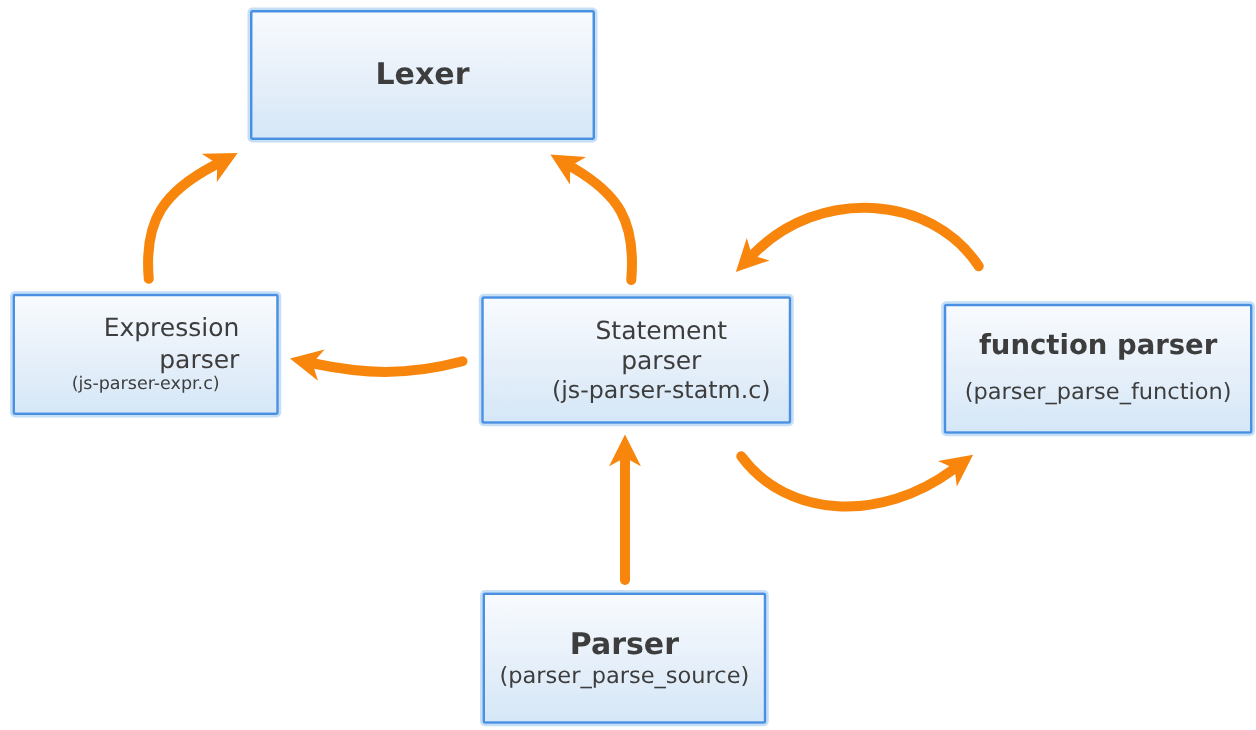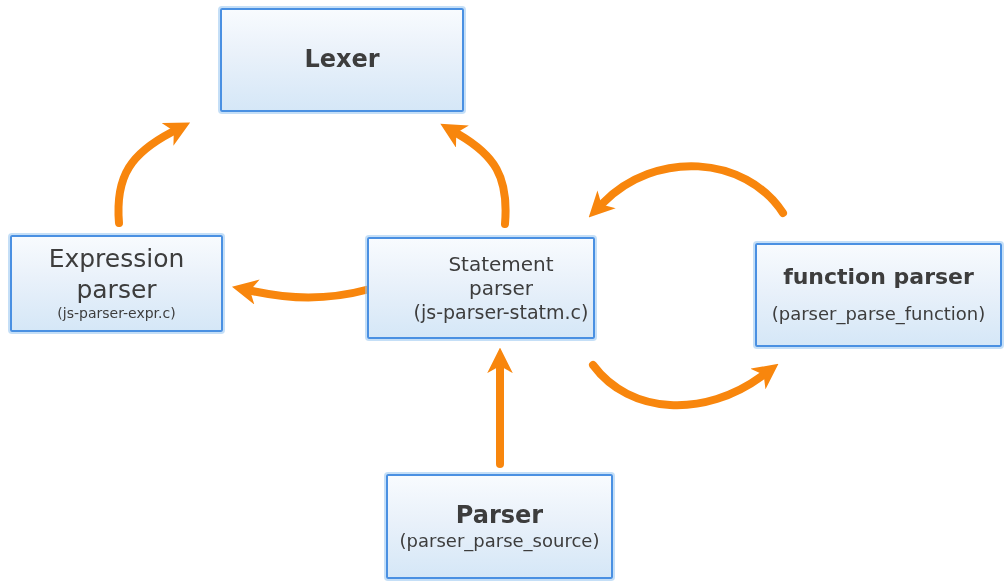--- a/index.html
+++ b/index.html
@@ -37,29 +37,29 @@
     display: flex;
     flex-direction: column;
     align-items: center;
     justify-content: center;
     text-align: center;
     color: #3D3D3D;
   }
   .node .title { line-height: 1.22; }
   .node .sub   { line-height: 1.25; }
 
-  .node-lexer      { left: 200px; top: 8px;   width: 244px; height: 104px; margin-left: 20px; }
+  .node-lexer      { left: 200px; top: 8px;   width: 276px; height: 104px; }
   .node-lexer .title      { font-size: 24px; font-weight: 700; }
   .node-lexer .sub        { font-size: 21px; }
 
   .node-expression { left: 10px;  top: 235px; width: 213px; height: 97px; }
-  .node-expression .title { font-size: 25px; font-weight: 400; max-width: 150px; }
+  .node-expression .title { font-size: 20px; font-weight: 400; max-width: 150px; text-align: right; }
   .node-expression .sub   { font-size: 14px; }
 
-  .node-statement  { left: 367px; top: 237px; width: 228px; height: 102px; padding-left: 40px; }
+  .node-statement  { left: 385px; top: 237px; width: 248px; height: 102px; padding-left: 40px; }
   .node-statement .title  { font-size: 20px; font-weight: 400; max-width: 150px; }
   .node-statement .sub    { font-size: 19px; }
 
   .node-function   { left: 755px; top: 243px; width: 247px; height: 104px; }
   .node-function .title   { font-size: 22px; font-weight: 700; }
   .node-function .sub     { font-size: 18px; margin-top: 12px; }
 
   .node-parser     { left: 386px; top: 474px; width: 227px; height: 105px; }
   .node-parser .title     { font-size: 24px; font-weight: 700; text-align: center; }
   .node-parser .sub       { font-size: 18px; }

